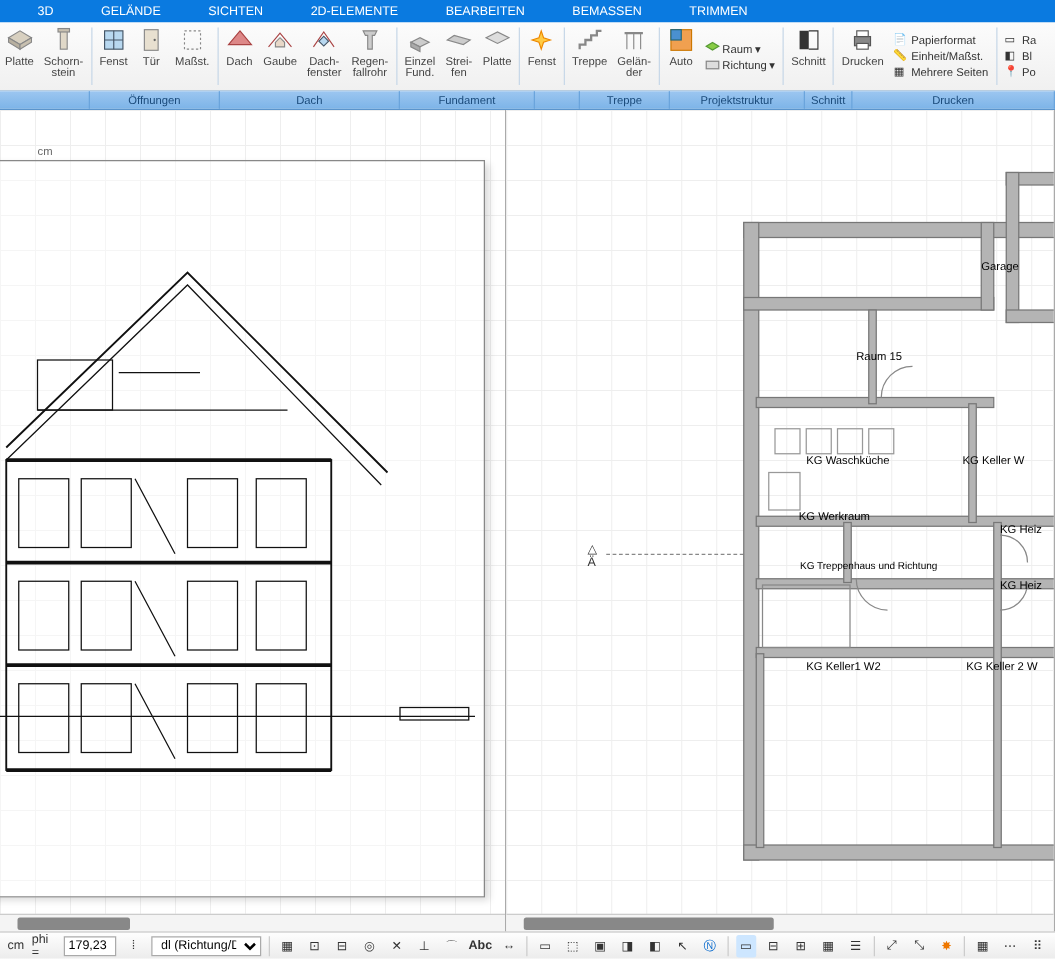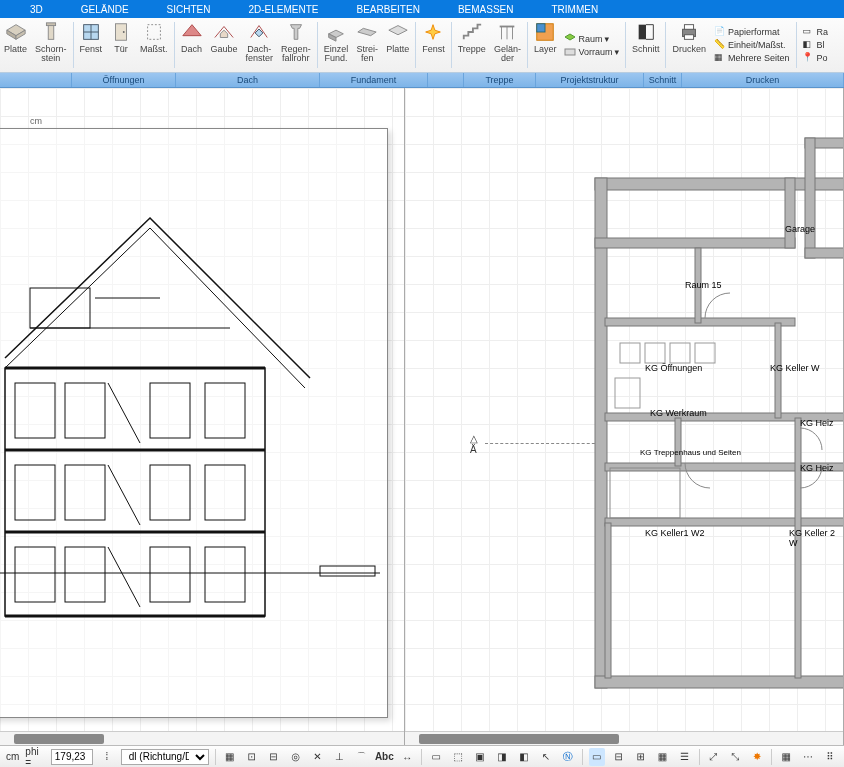--- a/index.html
+++ b/index.html
@@ -214,35 +214,35 @@
 der</div>
     </div>
   <div class="ribbon-sep"></div>
   <div class="ribbon-item">
       <div class="ico">
         <svg class="ico-svg" viewBox="0 0 24 24">
           <rect x="3" y="3" width="18" height="18" fill="#f0a050" stroke="#c70"></rect>
           <rect x="3" y="3" width="9" height="9" fill="#4a90d0" stroke="#267"></rect>
         </svg>
       </div>
-      <div class="lbl">Layer</div>
+      <div class="lbl">Auto</div>
     </div>
   <div class="ribbon-side">
     <div class="ribbon-side-row">
         <div class="mini"><svg class="ico-svg" viewBox="0 0 12 12">
             <path d="M1 4 L6 1 L11 4 L6 7 Z" fill="#8c4" stroke="#593"></path>
           </svg></div>
         <span>Raum</span>
         <span>▾</span>
       </div>
     <div class="ribbon-side-row">
         <div class="mini"><svg class="ico-svg" viewBox="0 0 12 12">
             <rect x="1" y="3" width="10" height="6" fill="#ddd" stroke="#888"></rect>
           </svg></div>
-        <span>Vorraum</span>
+        <span>Richtung</span>
         <span>▾</span>
       </div>
   </div>
   <div class="ribbon-sep"></div>
   <div class="ribbon-item">
       <div class="ico">
         <svg class="ico-svg" viewBox="0 0 24 24">
           <path d="M4 20 L4 4 L12 4 L12 20" fill="#333"></path>
           <path d="M12 4 L20 4 L20 20 L12 20" fill="none" stroke="#333"></path>
         </svg>
@@ -391,30 +391,30 @@
       </g>
 
       <g fill="none" stroke="#888">
         <path d="M130 200 A25 25 0 0 1 155 175"></path>
         <path d="M110 345 A25 25 0 0 0 135 370"></path>
         <path d="M225 310 A22 22 0 0 1 247 332"></path>
         <path d="M225 370 A22 22 0 0 0 247 348"></path>
       </g>
     </svg>
 
-    <div class="roomlabel" style="left:380px; top:136px">Garage</div>
+    <div class="roomlabel" style="left:380px; top:120px">Garage</div>
     <div class="roomlabel" style="left:280px; top:192px">Raum 15</div>
-    <div class="roomlabel" style="left:240px; top:275px">KG Öffnungen</div>
+    <div class="roomlabel" style="left:240px; top:275px">KG Waschküche</div>
     <div class="roomlabel" style="left:365px; top:275px">KG Keller W</div>
-    <div class="roomlabel" style="left:245px; top:320px">KG Werkraum</div>
+    <div class="roomlabel" style="left:234px; top:320px">KG Werkraum</div>
     <div class="roomlabel" style="left:395px; top:330px">KG Heiz</div>
-    <div class="roomlabel" style="left:235px; top:360px; font-size:8px">KG Treppenhaus und Seiten</div>
+    <div class="roomlabel" style="left:235px; top:360px; font-size:8px">KG Treppenhaus und Richtung</div>
     <div class="roomlabel" style="left:395px; top:375px">KG Heiz</div>
     <div class="roomlabel" style="left:240px; top:440px">KG Keller1 W2</div>
-    <div class="roomlabel" style="left:384px; top:440px">KG Keller 2 W</div>
+    <div class="roomlabel" style="left:368px; top:440px">KG Keller 2 W</div>
 
     <div class="hscroll">
         <div class="thumb" style="left:14px; width:200px"></div>
       </div>
   </div>
 </div>
 
 <div class="bottombar">
   <span>cm</span>
   <span>phi =</span>

